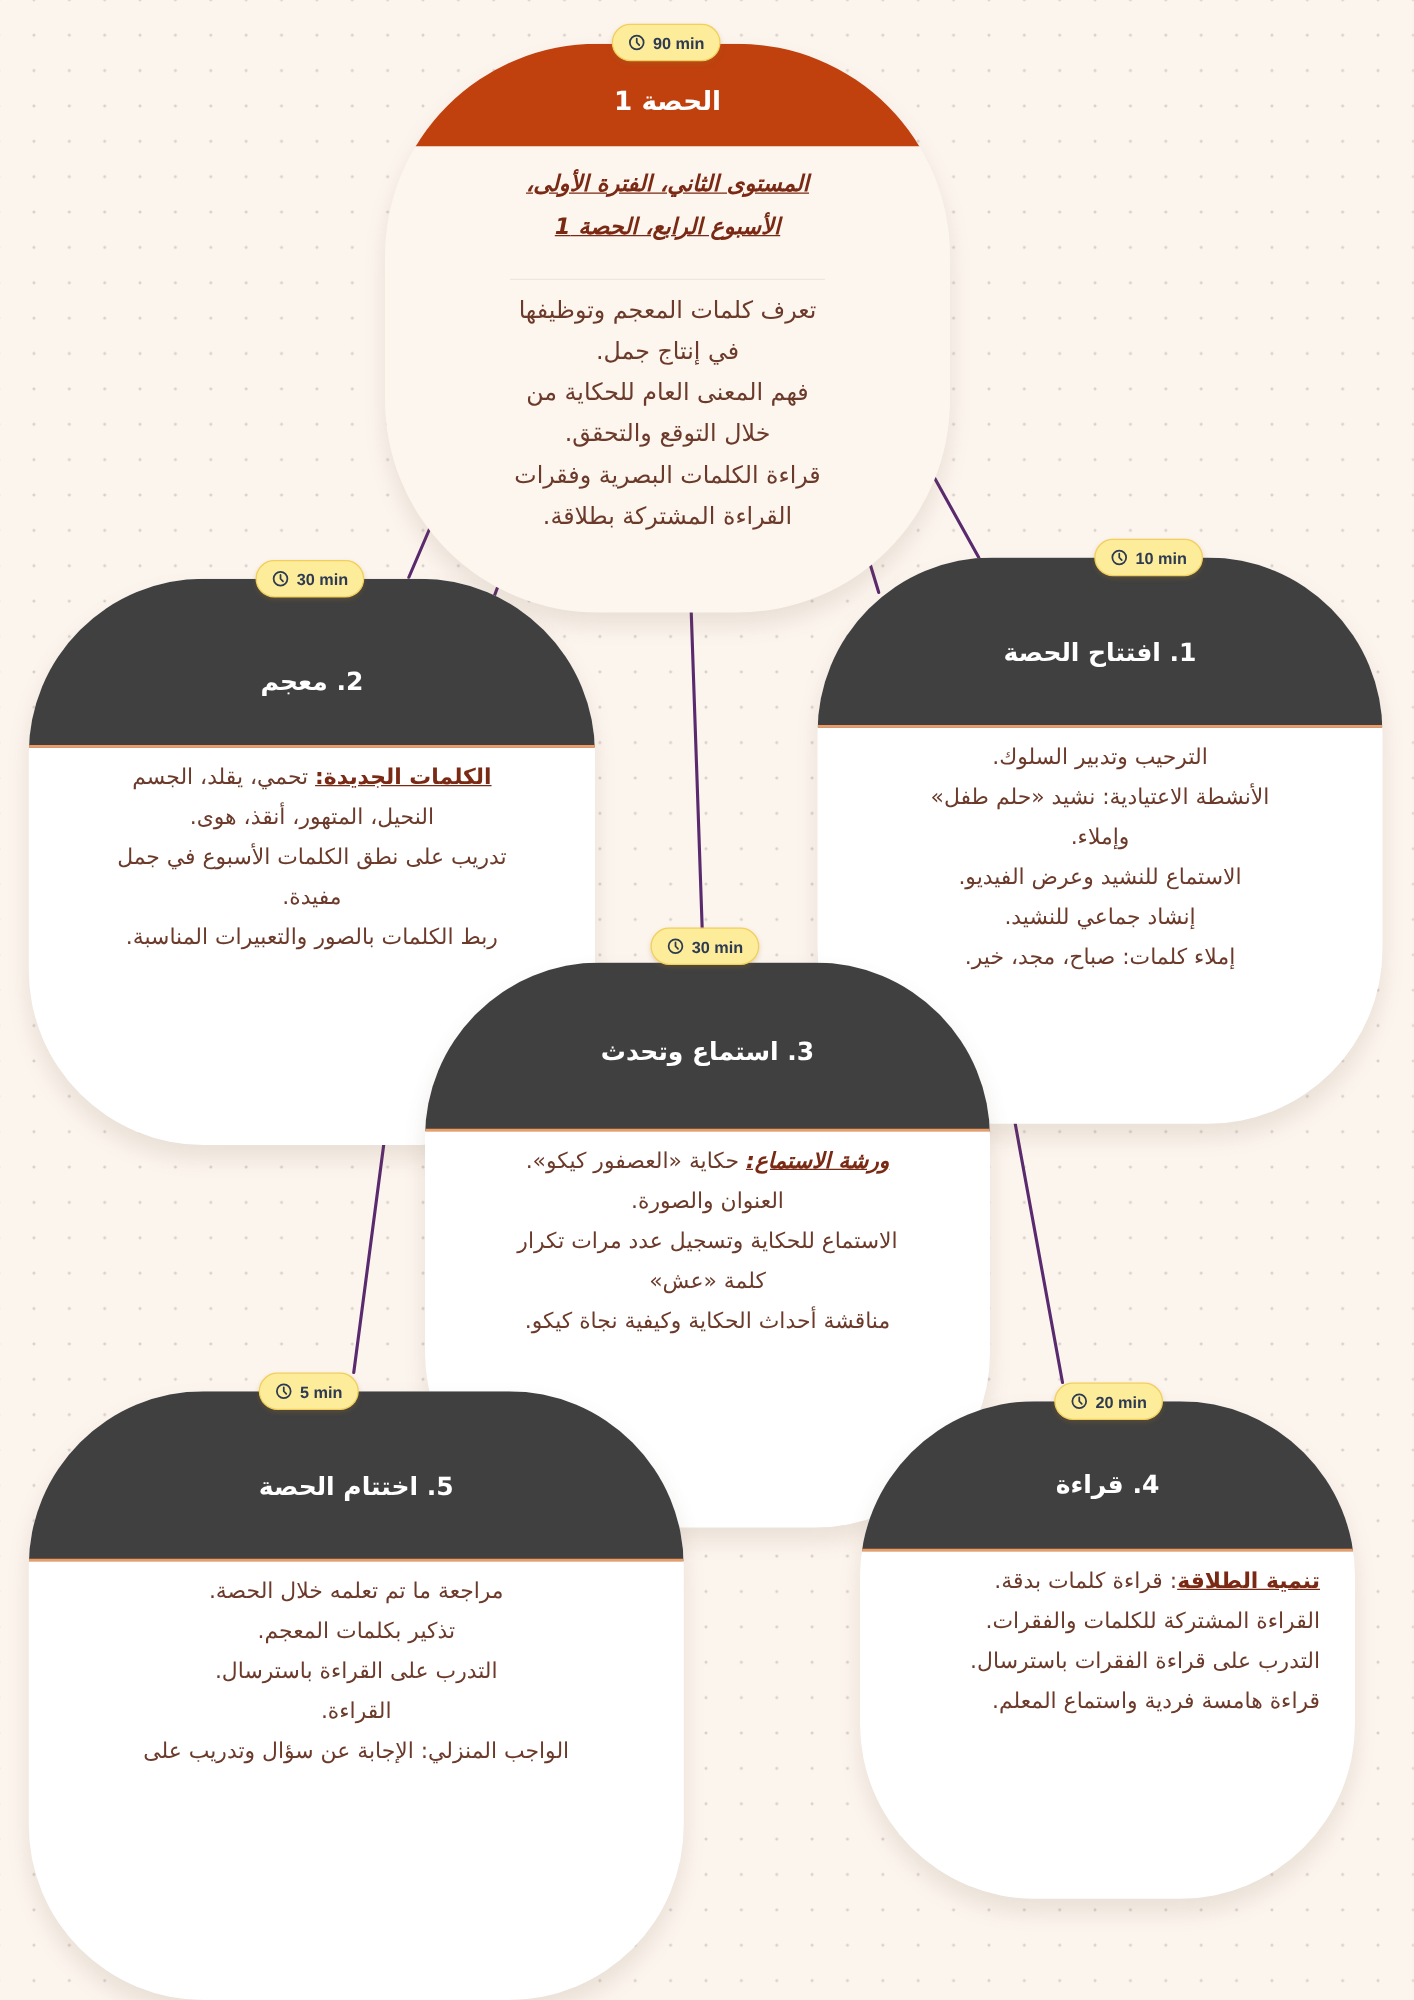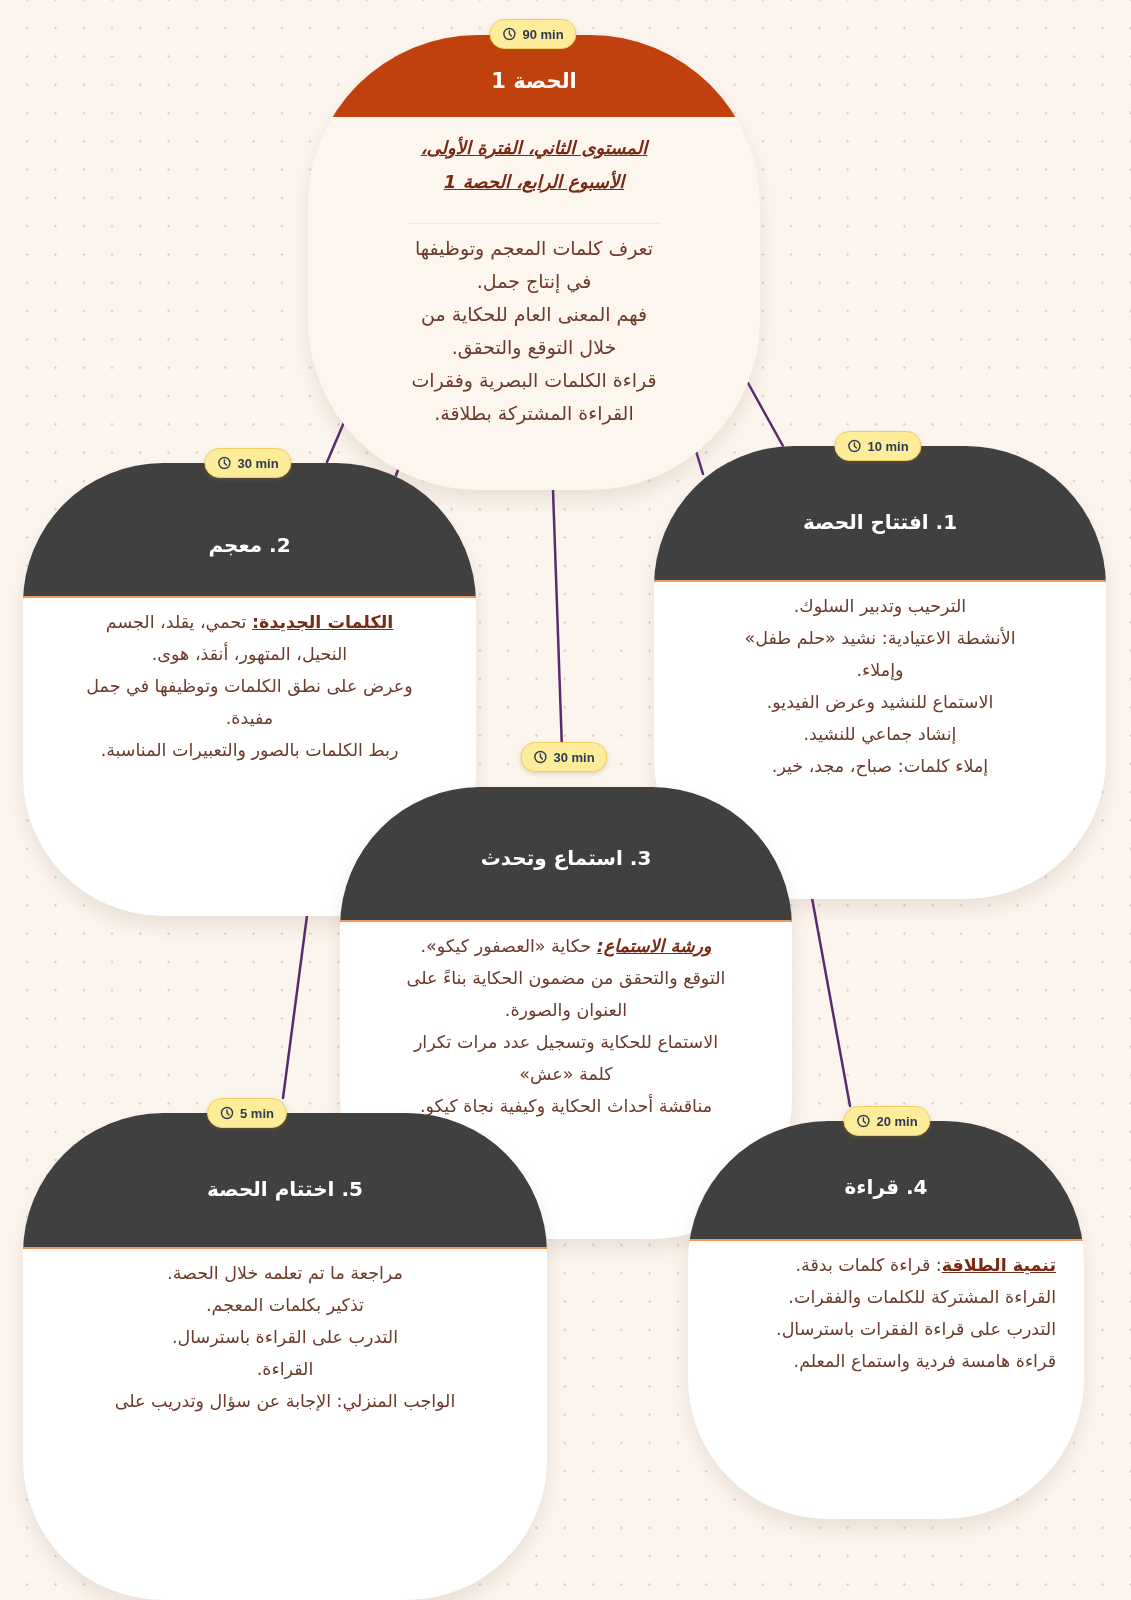--- a/index.html
+++ b/index.html
@@ -123,21 +123,21 @@
   <span>90 min</span>
 </div>
 
 <div class="card" style="left:23px; top:463px; width:453px; height:453px;">
   <div class="card-header" style="height:135px; padding-top:30px;">
     <span>2. معجم</span>
   </div>
   <div class="card-body">
     <div><span class="lead">الكلمات الجديدة:</span><span> تحمي، يقلد، الجسم</span></div>
     <div>النحيل، المتهور، أنقذ، هوى.</div>
-    <div>وعرض على نطق الكلمات وتوظيفها في جمل</div>
+    <div>تدريب على نطق الكلمات الأسبوع في جمل</div>
     <div>مفيدة.</div>
     <div>ربط الكلمات بالصور والتعبيرات المناسبة.</div>
   </div>
 </div>
 <div class="badge" style="left:248px; top:448px;">
   <svg viewBox="0 0 16 16">
       <circle cx="8" cy="8" r="6.3" fill="none" stroke="#2d3a52" stroke-width="1.6"></circle>
       <path d="M8 4.5 V8 L10.3 10.3" fill="none" stroke="#2d3a52" stroke-width="1.6" stroke-linecap="round"></path>
     </svg>
   <span>30 min</span>
@@ -149,35 +149,34 @@
   </div>
   <div class="card-body">
     <div>الترحيب وتدبير السلوك.</div>
     <div>الأنشطة الاعتيادية: نشيد «حلم طفل»</div>
     <div>وإملاء.</div>
     <div>الاستماع للنشيد وعرض الفيديو.</div>
     <div>إنشاد جماعي للنشيد.</div>
     <div>إملاء كلمات: صباح، مجد، خير.</div>
   </div>
 </div>
-<div class="badge" style="left:878px; top:431px;">
+<div class="badge" style="left:919px; top:431px;">
   <svg viewBox="0 0 16 16">
       <circle cx="8" cy="8" r="6.3" fill="none" stroke="#2d3a52" stroke-width="1.6"></circle>
       <path d="M8 4.5 V8 L10.3 10.3" fill="none" stroke="#2d3a52" stroke-width="1.6" stroke-linecap="round"></path>
     </svg>
   <span>10 min</span>
 </div>
 
-<div class="card" style="left:340px; top:787px; width:452px; height:452px;">
+<div class="card" style="left:340px; top:770px; width:452px; height:452px;">
   <div class="card-header" style="height:135px; padding-top:8px;">
     <span>3. استماع وتحدث</span>
   </div>
   <div class="card-body">
     <div><span class="lead italic">ورشة الاستماع:</span><span> حكاية «العصفور كيكو».</span></div>
-    <div>التوقع والتحقق من مضمون الحكاية بناءً على</div>
     <div>العنوان والصورة.</div>
     <div>الاستماع للحكاية وتسجيل عدد مرات تكرار</div>
     <div>كلمة «عش»</div>
     <div>مناقشة أحداث الحكاية وكيفية نجاة كيكو.</div>
   </div>
 </div>
 <div class="badge" style="left:564px; top:742px;">
   <svg viewBox="0 0 16 16">
       <circle cx="8" cy="8" r="6.3" fill="none" stroke="#2d3a52" stroke-width="1.6"></circle>
       <path d="M8 4.5 V8 L10.3 10.3" fill="none" stroke="#2d3a52" stroke-width="1.6" stroke-linecap="round"></path>

